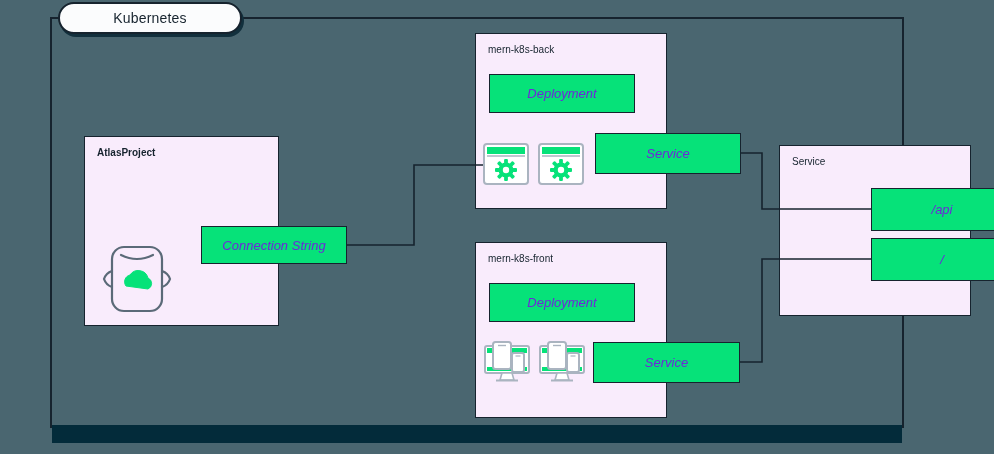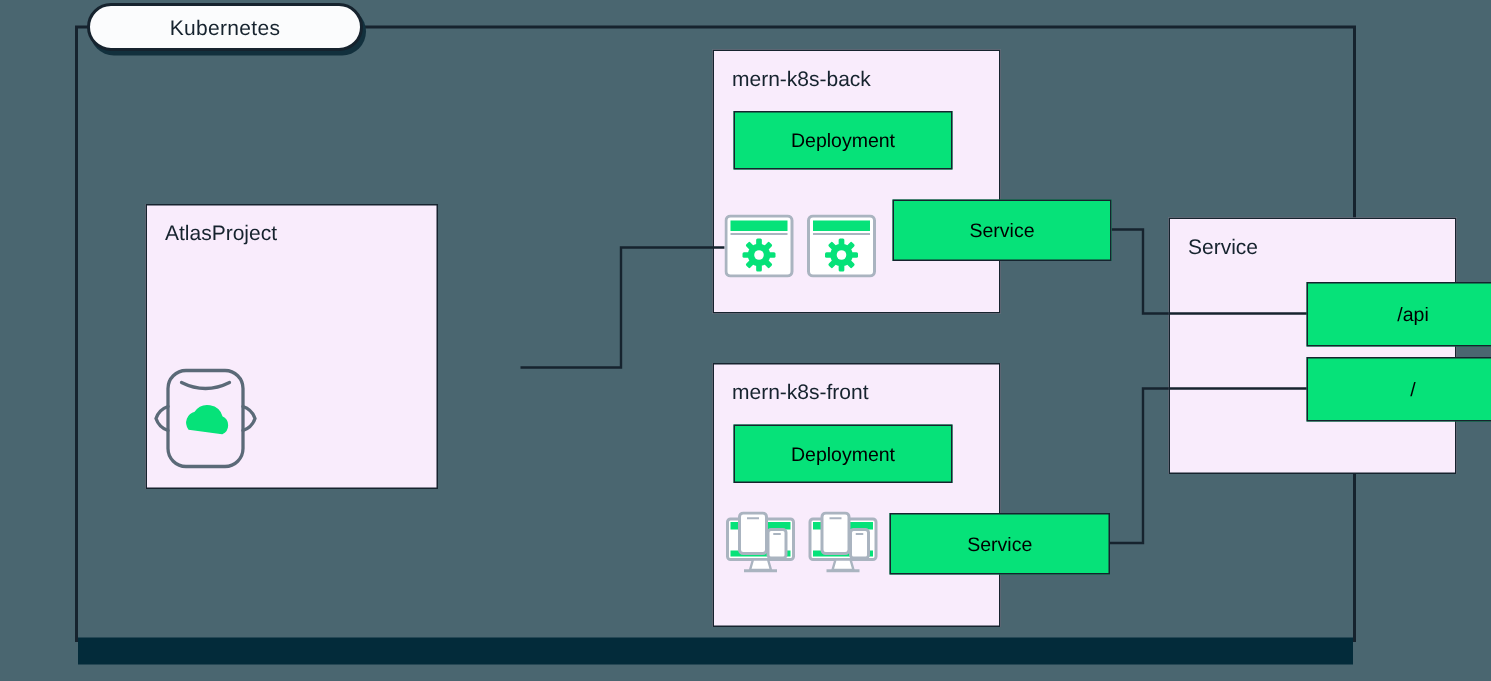--- a/index.html
+++ b/index.html
@@ -63,39 +63,40 @@
 
   
   .group {
     background: #f9ecfc;
     border: 1.6px solid #16232e;
   }
   .group > .group-title {
     position: absolute;
     left: 12px;
     top: 10px;
-    font-size: 14px;
+    font-size: 10px;
     color: #16232e;
     white-space: nowrap;
   }
 
   
   .green {
     background: #06e279;
     border: 1.6px solid #16232e;
     display: flex;
     align-items: center;
     justify-content: center;
     font-size: 13px;
-    color: #000000;
+    color: #6d28d9;
     white-space: nowrap;
-  }
-
-  
-  #atlas-project { left: 64px; top: 136px; width: 195px; height: 190px; }
+    font-style: italic;
+  }
+
+  
+  #atlas-project { left: 51px; top: 136px; width: 195px; height: 190px; font-weight: bold; }
   #atlas-deployment { left: 62px; top: 172px; width: 145px; height: 39px; }
   #atlas-icon-wrap { left: 68px; top: 243px; width: 72px; height: 72px; }
 
   #connection-string { left: 168px; top: 226px; width: 146px; height: 38px; }
 
   #ns-back { left: 442px; top: 33px; width: 192px; height: 176px; }
   #back-deployment { left: 456px; top: 74px; width: 146px; height: 39px; }
   #back-icons { left: 450px; top: 143px; width: 106px; height: 42px; }
   #back-service { left: 562px; top: 133px; width: 146px; height: 41px; }
 
@@ -160,20 +161,23 @@
   <div class="abs layer-node" id="atlas-icon-wrap">
     <svg viewBox="0 0 72 72" width="72" height="72" xmlns="http://www.w3.org/2000/svg">
       <rect x="11" y="4" width="50" height="64" rx="12" ry="12" fill="none" stroke="#5b6a78" stroke-width="2.2"></rect>
       <path d="M 20 12 Q 36 20 52 12" fill="none" stroke="#5b6a78" stroke-width="2.2" stroke-linecap="round"></path>
       <path d="M 11 28 Q 5 30 3 36 Q 5 42 11 44" fill="none" stroke="#5b6a78" stroke-width="2.2" stroke-linecap="round"></path>
       <path d="M 61 28 Q 67 30 69 36 Q 67 42 61 44" fill="none" stroke="#5b6a78" stroke-width="2.2" stroke-linecap="round"></path>
       <path d="M 25 43 a 7 7 0 0 1 4 -11 a 10 10 0 0 1 18 3 a 6 6 0 0 1 0 11 z" fill="#06e279" stroke="#06e279" stroke-width="1"></path>
     </svg>
   </div>
 
+  <div class="abs green layer-node" id="connection-string">
+    <span>Connection String</span>
+  </div>
 
   <div class="abs group layer-group" id="ns-back">
     <div class="group-title">mern-k8s-back</div>
   </div>
 
   <div class="abs green layer-node" id="back-deployment">
     <span>Deployment</span>
   </div>
 
   <div class="abs layer-node" id="back-icons">

